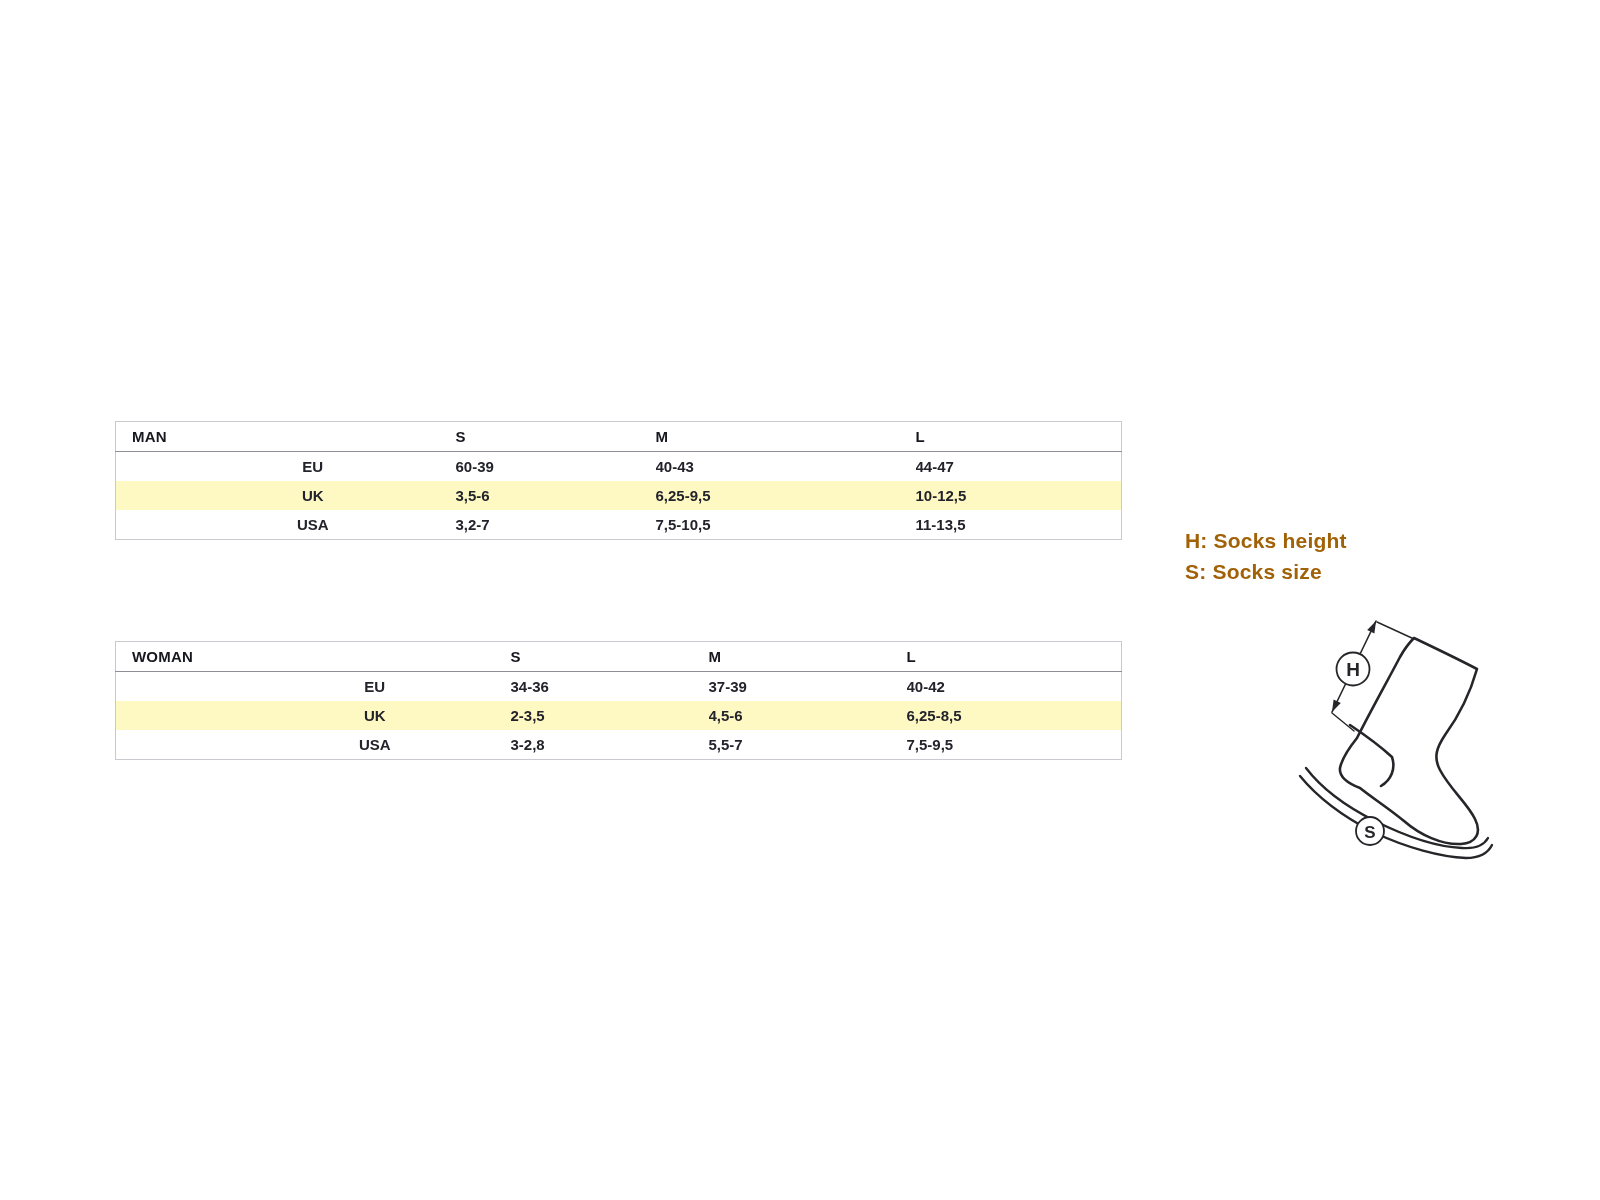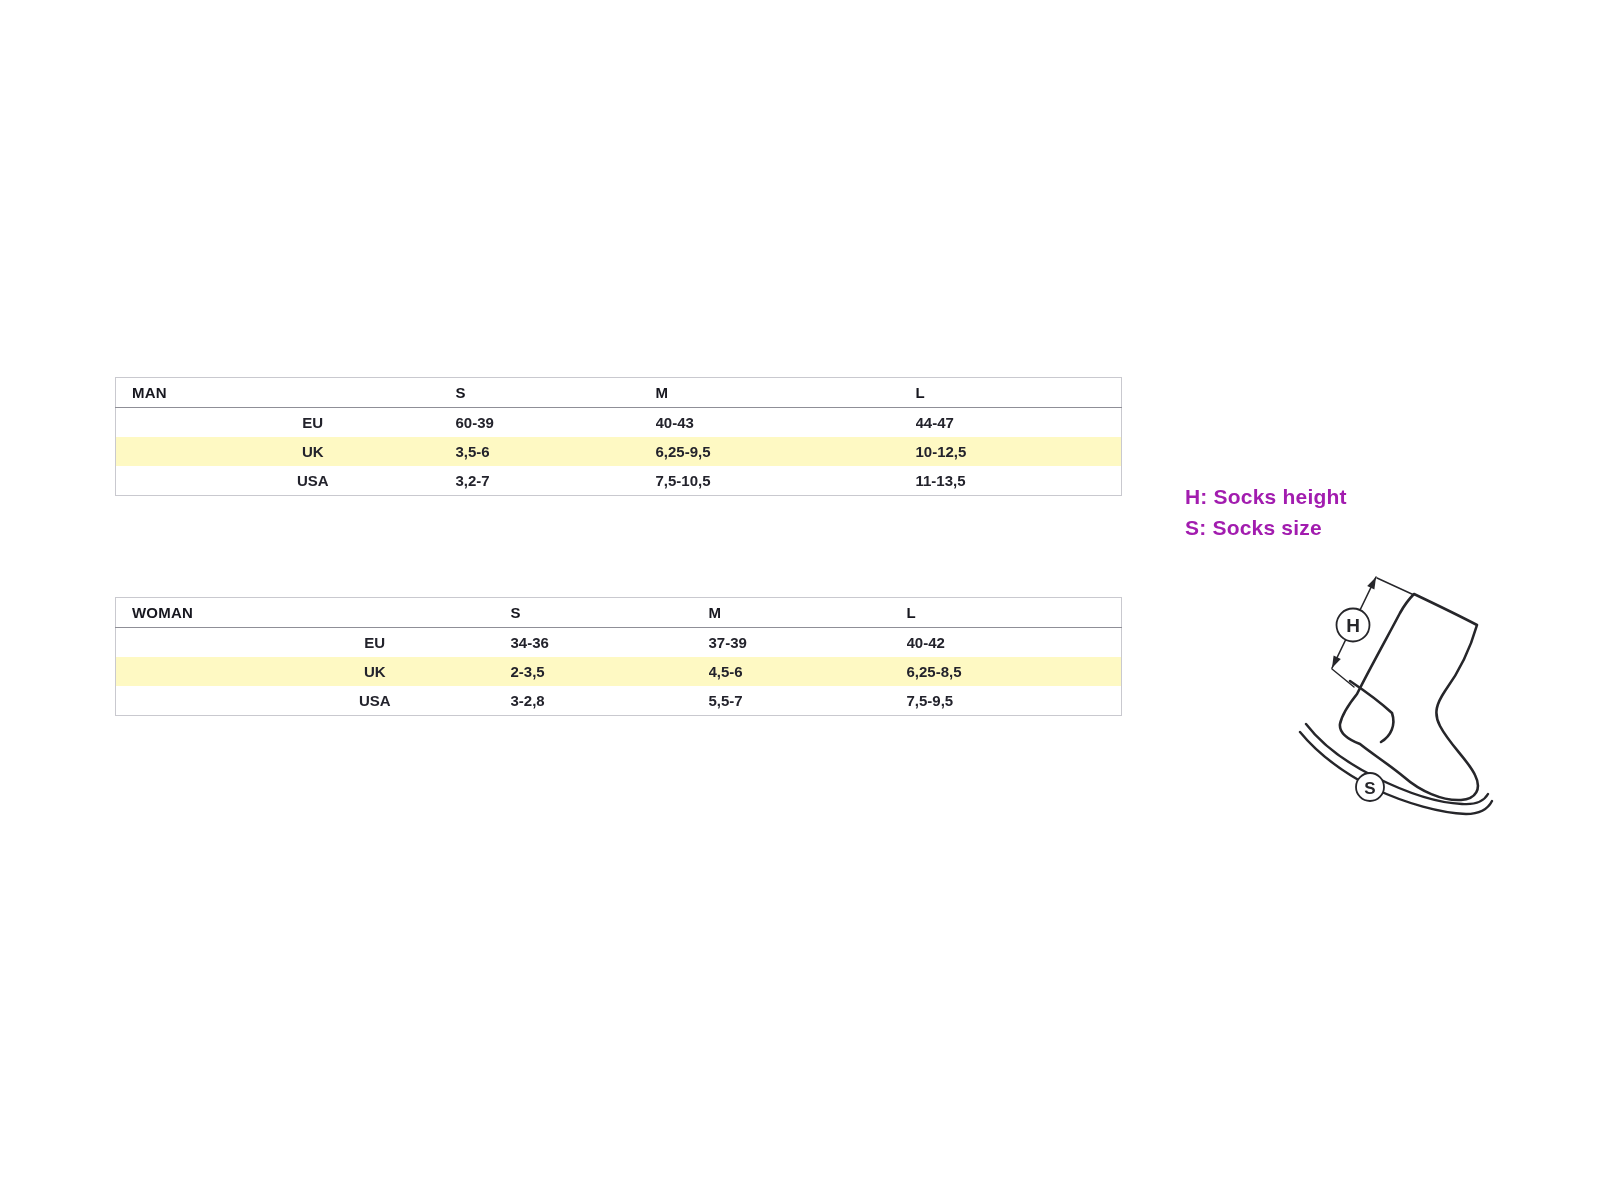--- a/index.html
+++ b/index.html
@@ -2,20 +2,21 @@
 <html><head>
 <meta charset="utf-8">
 <style>
   html,body{margin:0;padding:0;background:#ffffff;}
   .canvas{
     position:relative;
     width:1600px;height:992px;
     background:#ffffff;
     font-family:"Liberation Sans", sans-serif;
     overflow:hidden;
+    margin-top:44px;
   }
   table.size-table{
     position:absolute;
     left:115px;
     width:1006px;
     border-collapse:collapse;
     table-layout:fixed;
     border:1px solid #c9c9cf;
     font-size:15px;
     color:#23232c;
@@ -36,21 +37,21 @@
   .size-table th.title{padding-left:16px;}
   .size-table tbody tr.striped{background:#fef9c3;}
   .t-man td.rlabel{text-align:center;padding-left:54px;}
   .t-woman td.rlabel{text-align:center;padding-left:123px;}
   .legend{
     position:absolute;
     left:1185px;top:481px;
     font-size:21px;
     font-weight:700;
     line-height:31px;
-    color:#a21caf;
+    color:#a16207;
     letter-spacing:.2px;
   }
   .sock-svg{
     position:absolute;
     left:1270px;top:548px;
     width:230px;height:272px;
   }
   .sock-svg text{
     font-family:"Liberation Sans", sans-serif;
     font-weight:600;

